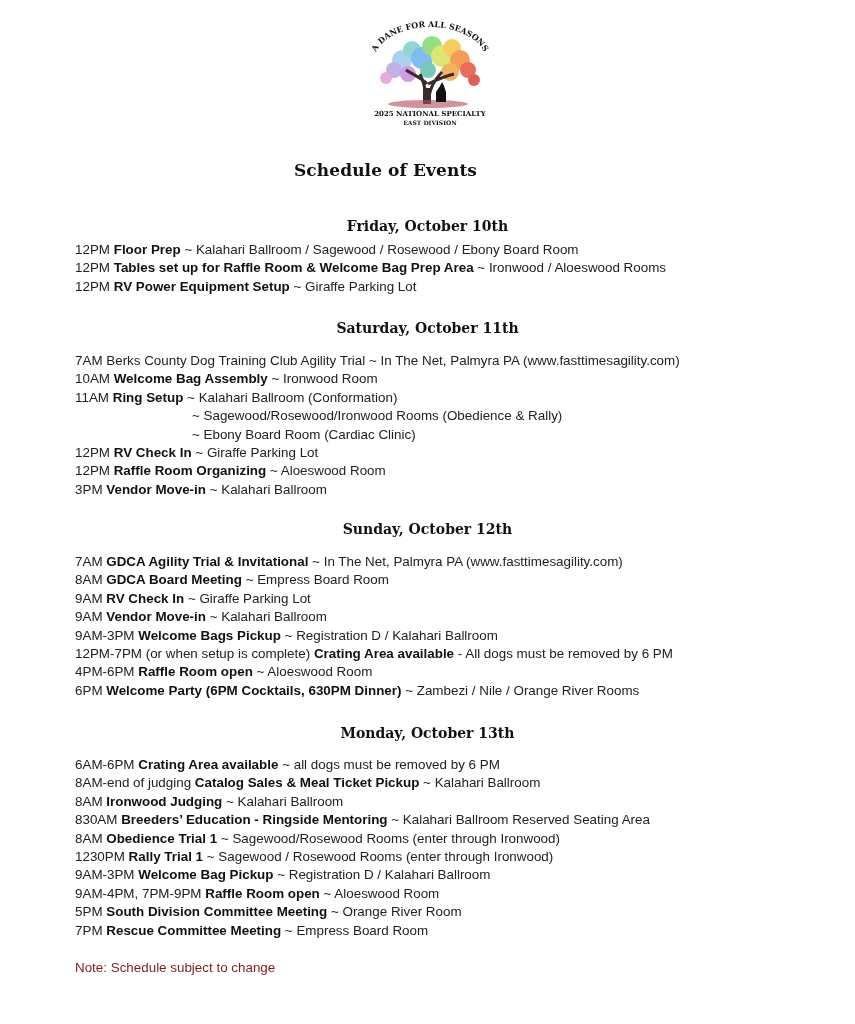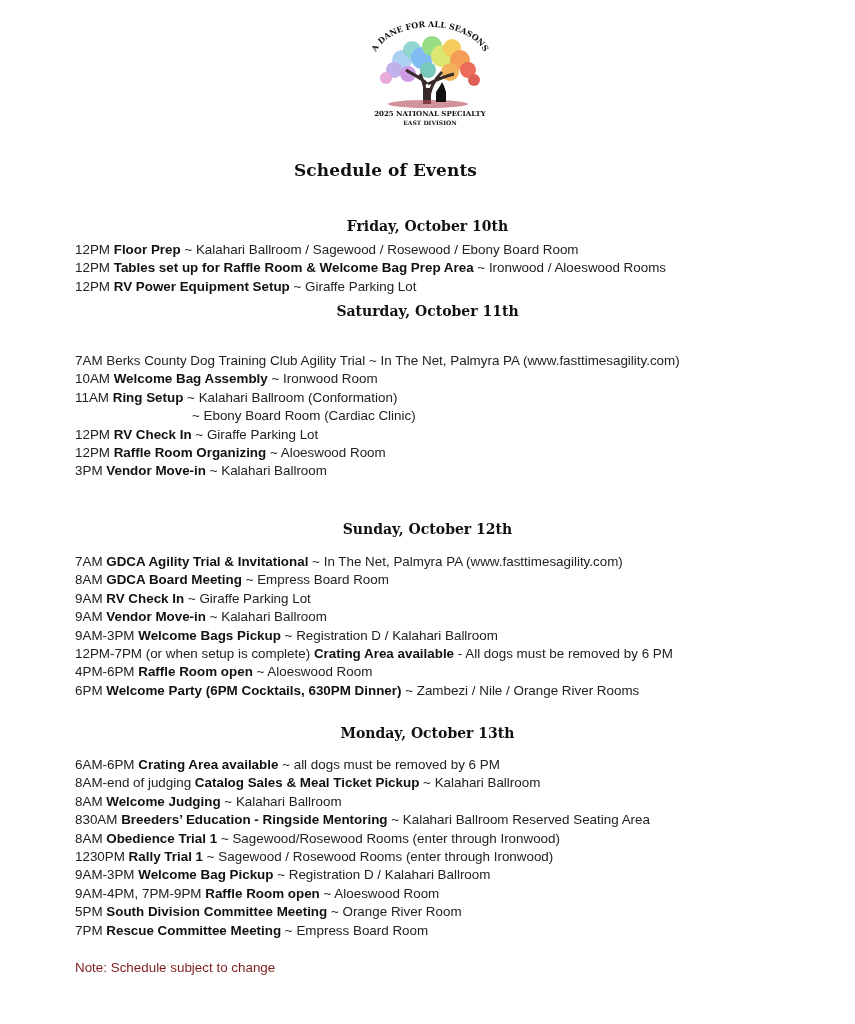--- a/index.html
+++ b/index.html
@@ -70,25 +70,26 @@
 
 <div class="title">Schedule of Events</div>
 
 <div class="day-heading" style="top:218px;">Friday, October 10th</div>
 <div class="events" style="top:241px;">
   <div class="row"><span>12PM </span><span class="b">Floor Prep</span><span> ~ </span><span>Kalahari Ballroom / Sagewood / Rosewood / Ebony Board Room</span></div>
   <div class="row"><span>12PM </span><span class="b">Tables set up for Raffle Room &amp; Welcome Bag Prep Area</span><span> ~ </span><span>Ironwood / Aloeswood Rooms</span></div>
   <div class="row"><span>12PM </span><span class="b">RV Power Equipment Setup</span><span> ~ </span><span>Giraffe Parking Lot</span></div>
 </div>
 
-<div class="day-heading" style="top:303px;">Saturday, October 11th</div>
+<div class="day-heading" style="top:320px;">Saturday, October 11th</div>
 <div class="events" style="top:352px;">
   <div class="row"><span>7AM Berks County Dog Training Club Agility Trial </span><span class="b"></span><span> ~ </span><span>In The Net, Palmyra PA (www.fasttimesagility.com)</span></div>
   <div class="row"><span>10AM </span><span class="b">Welcome Bag Assembly</span><span> ~ </span><span>Ironwood Room</span></div>
   <div class="row"><span>11AM </span><span class="b">Ring Setup</span><span> ~ </span><span>Kalahari Ballroom (Conformation)</span></div>
+  <div class="row indent"><span>~ </span><span>Sagewood/Rosewood/Ironwood Rooms (Obedience &amp; Rally)</span></div>
   <div class="row indent"><span>~ </span><span>Ebony Board Room (Cardiac Clinic)</span></div>
   <div class="row"><span>12PM </span><span class="b">RV Check In</span><span> ~ </span><span>Giraffe Parking Lot</span></div>
   <div class="row"><span>12PM </span><span class="b">Raffle Room Organizing</span><span> ~ </span><span>Aloeswood Room</span></div>
   <div class="row"><span>3PM </span><span class="b">Vendor Move-in</span><span> ~ </span><span>Kalahari Ballroom</span></div>
 </div>
 
 <div class="day-heading" style="top:521px;">Sunday, October 12th</div>
 <div class="events" style="top:553px;">
   <div class="row"><span>7AM </span><span class="b">GDCA Agility Trial &amp; Invitational</span><span>  ~ </span><span>In The Net, Palmyra PA (www.fasttimesagility.com)</span></div>
   <div class="row"><span>8AM </span><span class="b">GDCA Board Meeting</span><span> ~ </span><span>Empress Board Room</span></div>
@@ -97,21 +98,21 @@
   <div class="row"><span>9AM-3PM </span><span class="b">Welcome Bags Pickup</span><span> ~ </span><span>Registration D / Kalahari Ballroom</span></div>
   <div class="row"><span>12PM-7PM (or when setup is complete)  </span><span class="b">Crating Area available</span><span> - </span><span>All dogs must be removed by 6 PM</span></div>
   <div class="row"><span>4PM-6PM </span><span class="b">Raffle Room open</span><span> ~ </span><span>Aloeswood Room</span></div>
   <div class="row"><span>6PM </span><span class="b">Welcome Party (6PM Cocktails, 630PM Dinner)</span><span> ~ </span><span>Zambezi / Nile / Orange River Rooms</span></div>
 </div>
 
 <div class="day-heading" style="top:725px;">Monday, October 13th</div>
 <div class="events" style="top:756px;">
   <div class="row"><span>6AM-6PM </span><span class="b">Crating Area available</span><span> ~ </span><span>all dogs must be removed by 6 PM</span></div>
   <div class="row"><span>8AM-end of judging </span><span class="b">Catalog Sales &amp; Meal Ticket Pickup</span><span> ~ </span><span>Kalahari Ballroom</span></div>
-  <div class="row"><span>8AM </span><span class="b">Welcome Judging</span><span> ~ </span><span>Kalahari Ballroom</span></div>
+  <div class="row"><span>8AM </span><span class="b">Ironwood Judging</span><span> ~ </span><span>Kalahari Ballroom</span></div>
   <div class="row"><span>830AM </span><span class="b">Breeders’ Education - Ringside Mentoring</span><span> ~ </span><span>Kalahari Ballroom Reserved Seating Area</span></div>
   <div class="row"><span>8AM </span><span class="b">Obedience Trial 1</span><span> ~ </span><span>Sagewood/Rosewood Rooms (enter through Ironwood)</span></div>
   <div class="row"><span>1230PM </span><span class="b">Rally Trial 1</span><span> ~ </span><span>Sagewood / Rosewood Rooms (enter through Ironwood)</span></div>
   <div class="row"><span>9AM-3PM </span><span class="b">Welcome Bag Pickup</span><span> ~ </span><span>Registration D / Kalahari Ballroom</span></div>
   <div class="row"><span>9AM-4PM, 7PM-9PM </span><span class="b">Raffle Room open</span><span> ~ </span><span>Aloeswood Room</span></div>
   <div class="row"><span>5PM </span><span class="b">South Division Committee Meeting</span><span> ~ </span><span>Orange River Room</span></div>
   <div class="row"><span>7PM </span><span class="b">Rescue Committee Meeting</span><span> ~ </span><span>Empress Board Room</span></div>
 </div>
 
 <div class="note">Note: Schedule subject to change</div>

